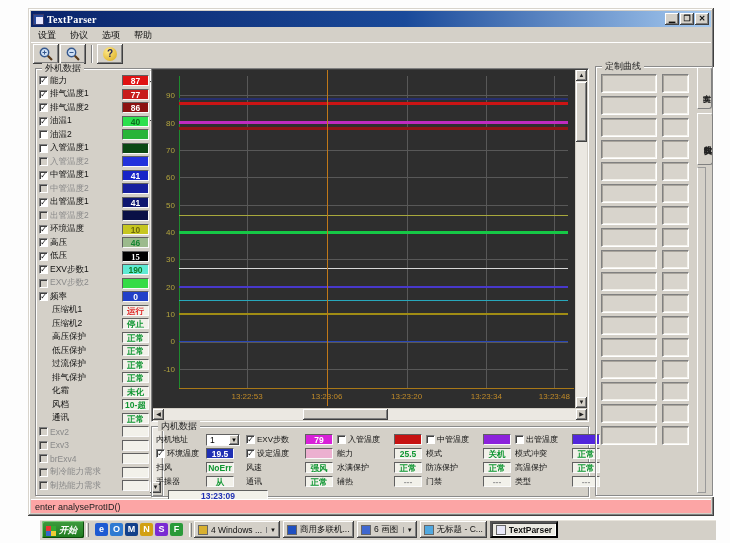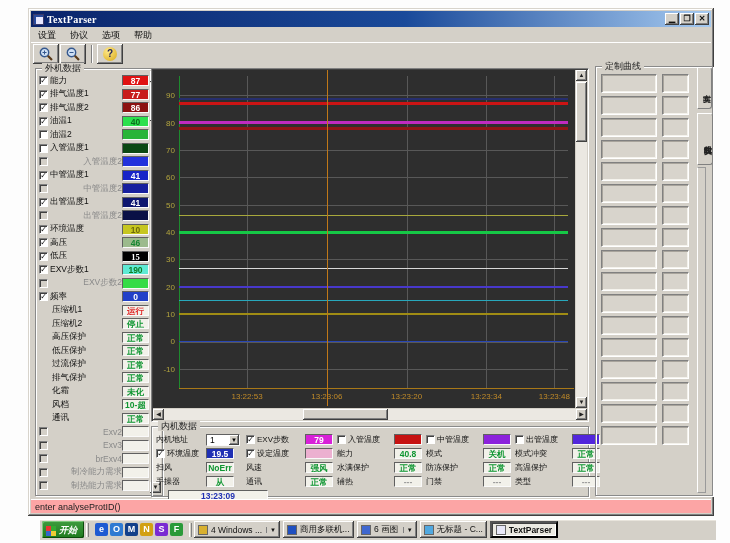--- a/index.html
+++ b/index.html
@@ -39,21 +39,21 @@
     font-family:"Liberation Sans",sans-serif; }
 
   
   .outdoor { left:4px; top:3px; width:128px; height:428px; }
   .odrows { position:absolute; left:3px; top:5px; right:13px; bottom:2px; display:flex; flex-direction:column; }
   .odrow { display:flex; align-items:center; height:13.5px; }
   .cb { width:9px; height:9px; background:#ffffff; border:1px solid; border-color:#808080 #fff #fff #808080;
     box-shadow: inset 1px 1px 0 #404040; font-size:8px; line-height:8px; color:#111; text-align:center; margin-right:2px; flex:none; }
   .cb.dis { background:#d4d0c8; }
   .odlabel { font-size:8.5px; color:#111; flex:1; white-space:nowrap; overflow:hidden; }
-  .odlabel.dis { color:#8a8a8a;text-align:right; }
+  .odlabel.dis { color:#8a8a8a; }
   .vbox { width:27px; height:11px; flex:none; border:1px solid; border-color:#606060 #fafafa #fafafa #606060;
     font-size:8.5px; line-height:10px; text-align:center; font-weight:bold; overflow:hidden; }
 
   
   .sb-v { position:absolute; width:11px; background:#ebe8e2; }
   .sb-h { position:absolute; height:11px; background:#ebe8e2; }
   .sb-btn { position:absolute; width:11px; height:11px; font-size:6px; line-height:11px; text-align:center; color:#222; }
   .sb-thumb { position:absolute; background:#d4d0c8; }
 
   
@@ -448,21 +448,21 @@
               <span class="cb">✓</span>
               <span>设定温度</span>
             </div>
             <div class="invcell">
               <span class="invbox" style="background: rgb(236, 176, 208);"></span>
             </div>
             <div class="inlabel">
               <span>能力</span>
             </div>
             <div class="invcell">
-              <span class="invbox green">40.8</span>
+              <span class="invbox green">25.5</span>
             </div>
             <div class="inlabel">
               <span>模式</span>
             </div>
             <div class="invcell">
               <span class="invbox green">关机</span>
             </div>
             <div class="inlabel">
               <span>模式冲突</span>
             </div>

